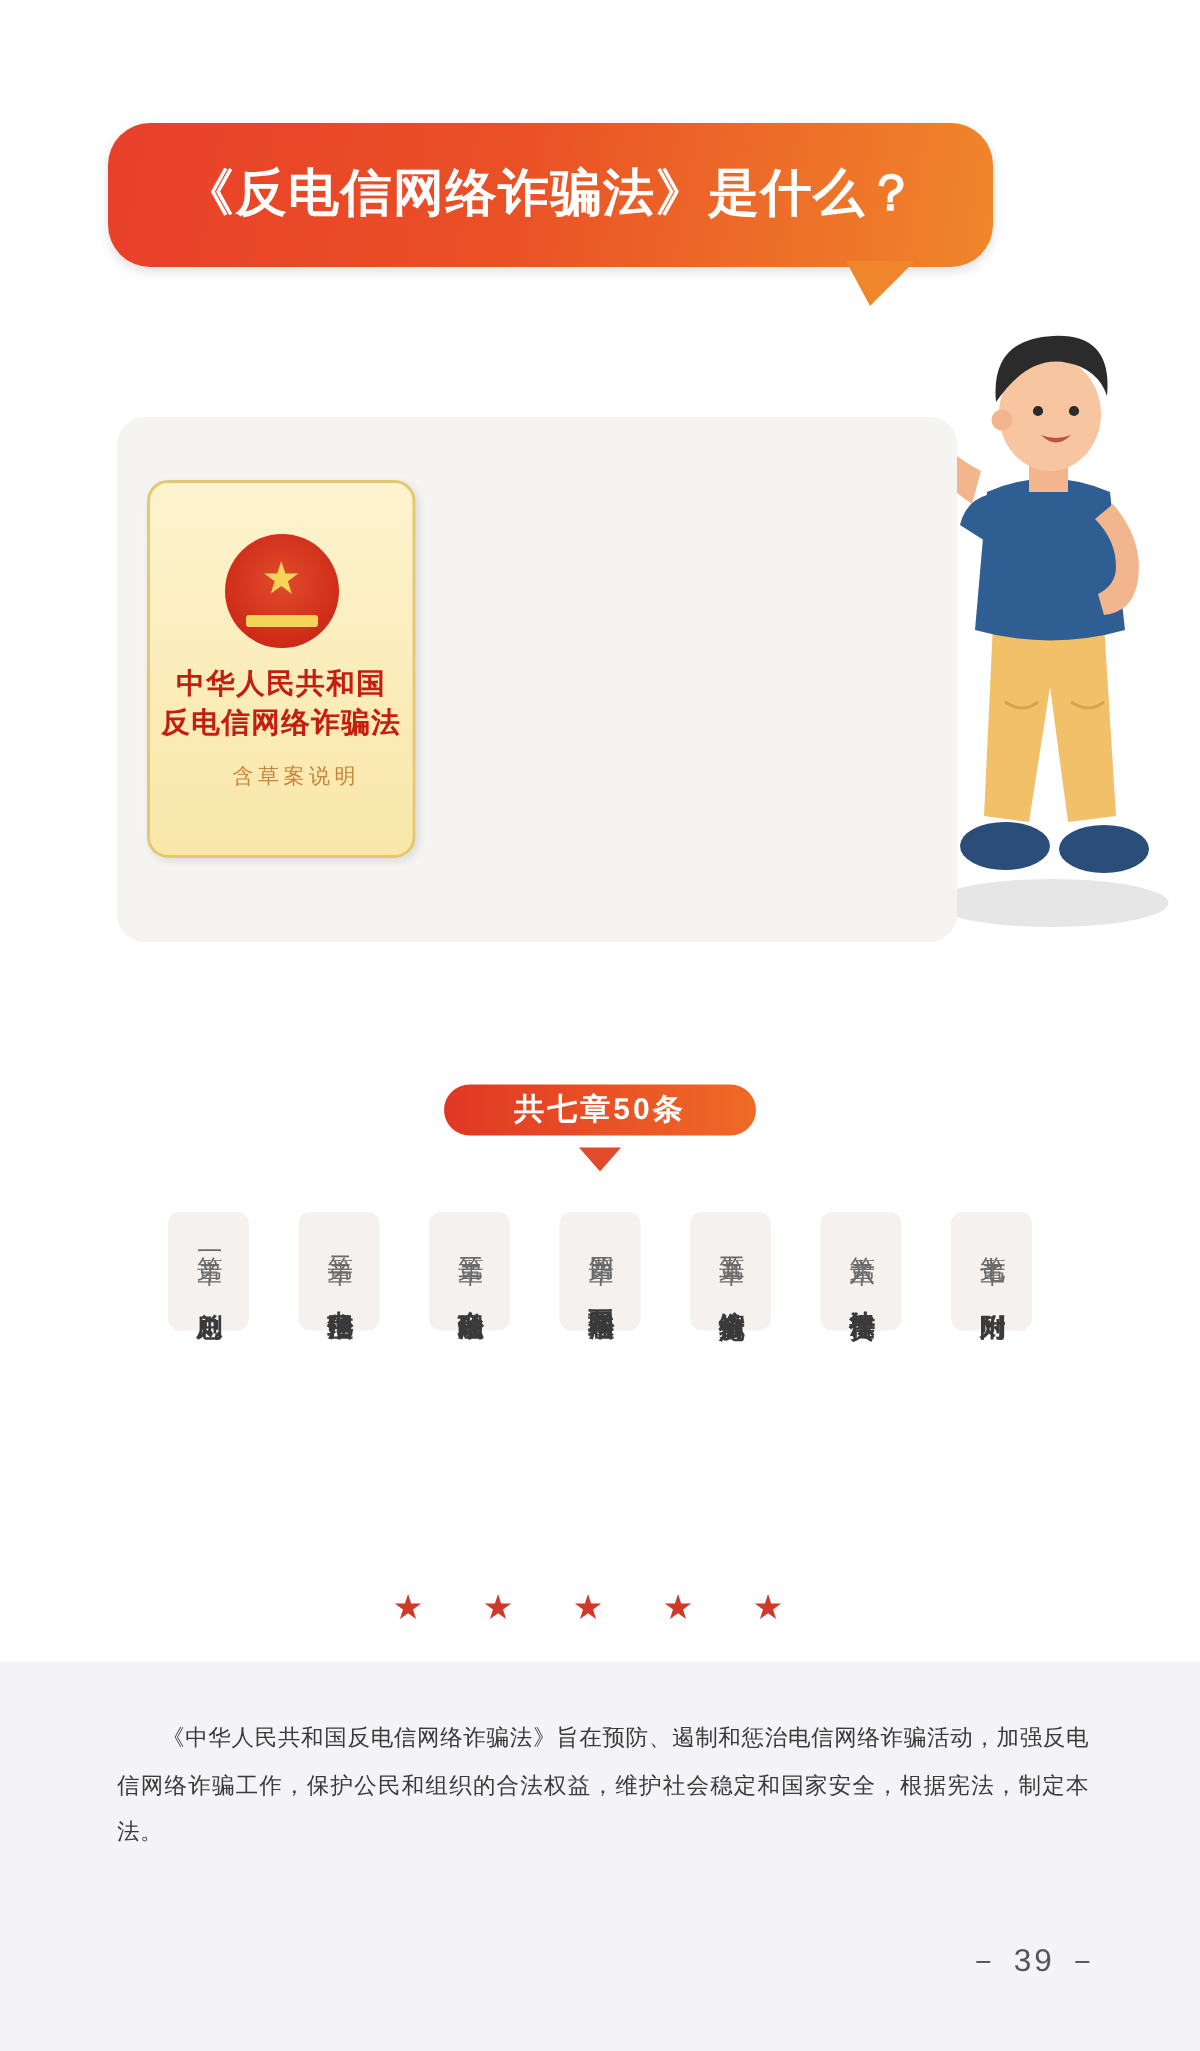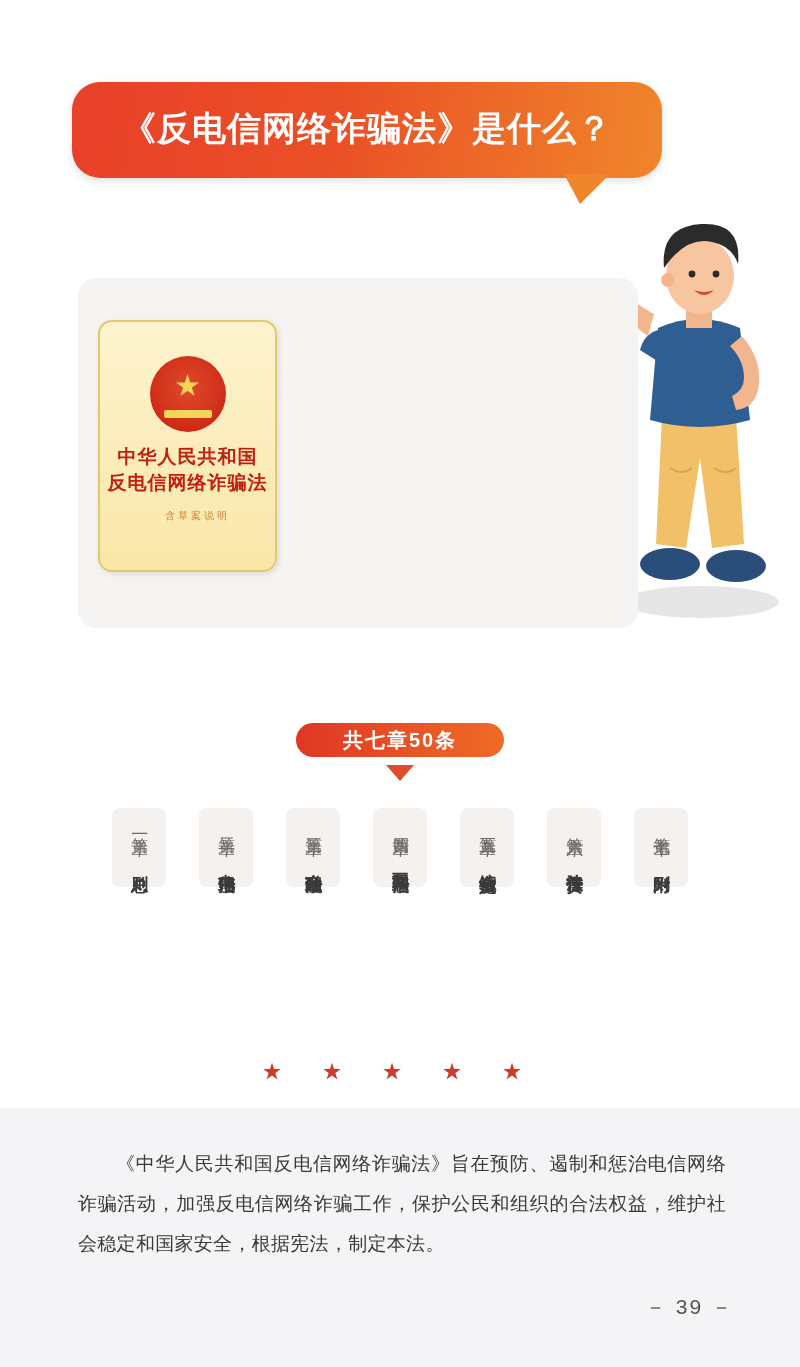--- a/index.html
+++ b/index.html
@@ -109,21 +109,21 @@
     color: #c21f10;
     font-family: "DejaVu Serif", "Liberation Serif", serif;
     font-weight: bold;
     font-size: 19px;
     line-height: 1.35;
     letter-spacing: 1px;
   }
   .book-sub {
     margin-top: 14px;
     color: #c8843a;
-    font-size: 10px;
+    font-size: 14px;
     letter-spacing: 3px;
     margin-left: 20px;
   }
   .intro-text {
     position: absolute;
     left: 240px;
     top: 34px;
     width: 300px;
     font-size: 17.5px;
     line-height: 2.05;
@@ -234,26 +234,27 @@
     top: 1108px;
     width: 800px;
     height: 259px;
     background: #f4f4f6;
   }
   .footer-text {
     position: absolute;
     left: 78px;
     top: 36px;
     width: 648px;
-    font-size: 19px;
+    font-size: 15px;
     line-height: 2.1;
     color: #3a3a3a;
     text-align: justify;
     text-indent: 2em;
     letter-spacing: 0.3px;
+    font-family: Liberation Mono, monospace;
   }
   .page-number {
     position: absolute;
     right: 66px;
     bottom: 46px;
     font-size: 21px;
     color: #555;
     letter-spacing: 2px;
   }
 </style>

